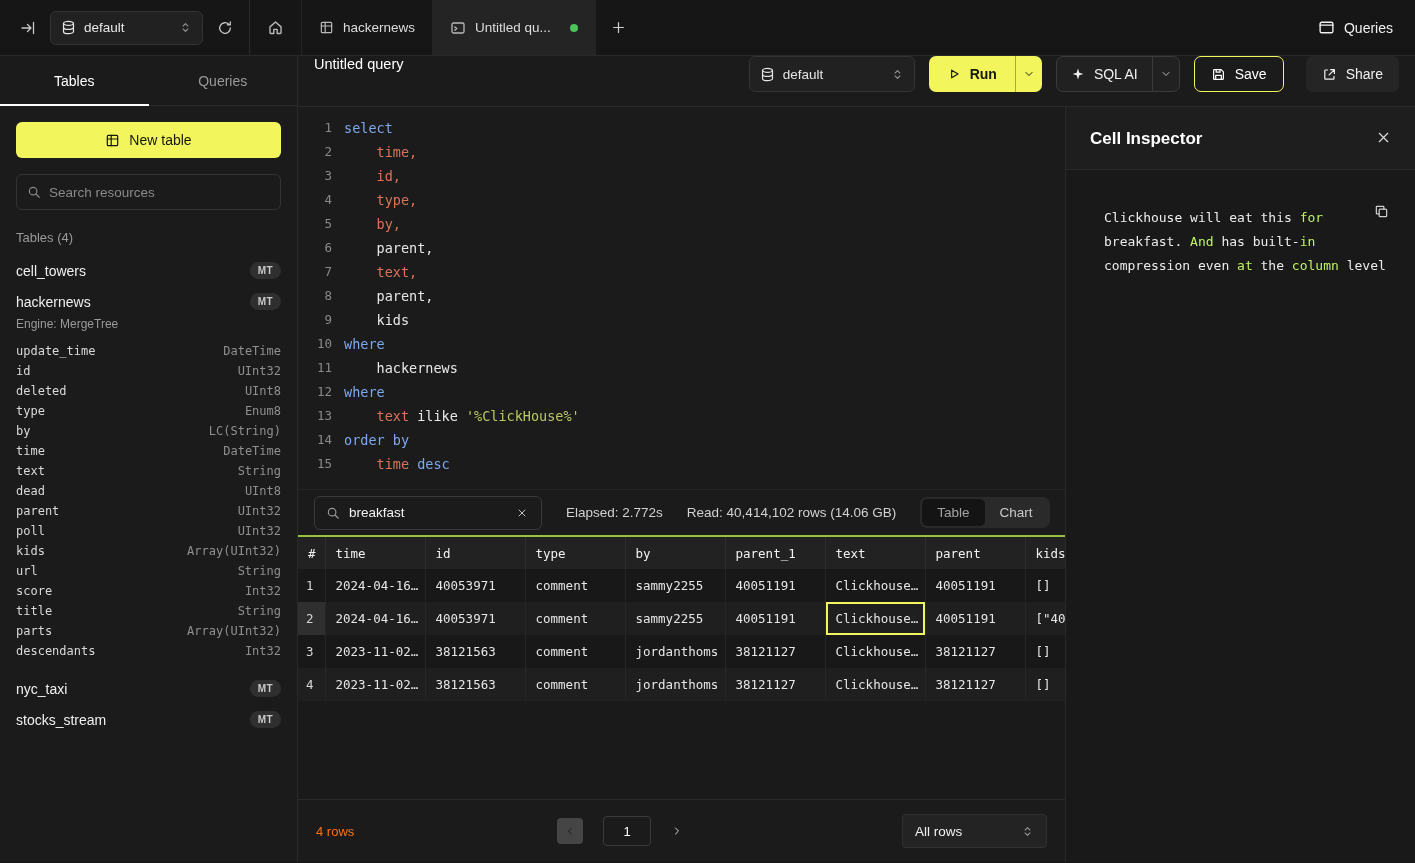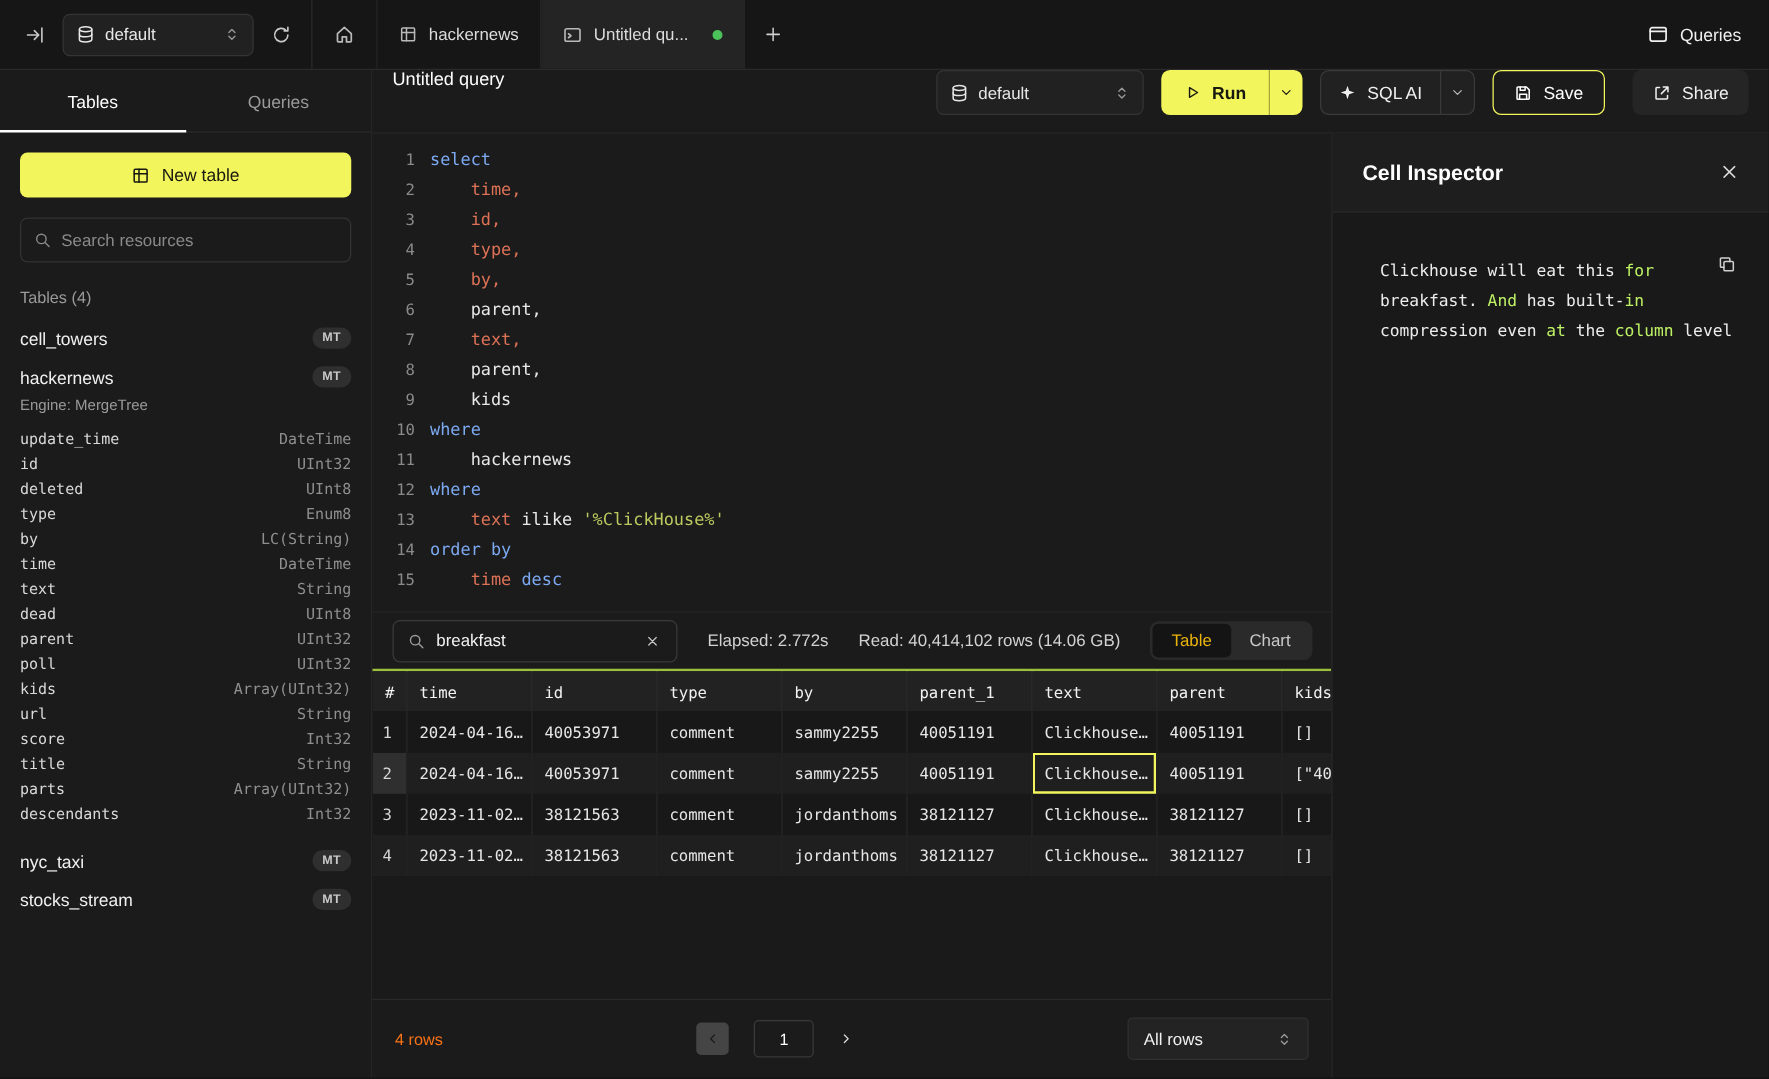--- a/index.html
+++ b/index.html
@@ -75,21 +75,21 @@
   .code{white-space:pre}
   .tk-k{color:#7ca9f2}.tk-c{color:#de7257}.tk-s{color:#bcc95f}.tk-p{color:#e8e8e8}
 
   
   .results-toolbar{height:46px;flex:none;display:flex;align-items:center;gap:24px;padding:0 16px;border-top:1px solid #262626}
   .result-search{width:228px;height:34px;border:1px solid #3a3a3a;border-radius:6px;display:flex;align-items:center;gap:9px;padding:0 11px;color:#9a9a9a;flex:none}
   .result-search input{flex:1;min-width:0;background:none;border:none;outline:none;color:#f2f2f2;font-size:13.5px;font-family:inherit}
   .stat{font-size:13.5px;color:#d2d2d2;white-space:nowrap}
   .segmented{margin-left:auto;display:flex;background:#2a2a2a;border-radius:7px;padding:2px}
   .seg{padding:6px 15px;border-radius:5px;font-size:13.5px;color:#c9c9c9;background:none;border:none;cursor:pointer}
-  .seg.active{background:#141414;color:#eab308}
+  .seg.active{background:#141414;color:#a3a3a3}
   .more-btn{color:#c9c9c9;background:none;border:none;font-size:16px;letter-spacing:2px;cursor:pointer;padding:0 4px}
 
   
   .results-table-wrap{border-top:2px solid #9cbf3e;flex:none}
   table{width:100%;border-collapse:collapse;table-layout:fixed;font-family:"DejaVu Sans Mono",monospace;font-size:12.5px}
   col.cw-num{width:27px}
   col.cw{width:100px}
   th{height:32px;background:#222;color:#f2f2f2;font-weight:400;text-align:left;padding:0 10px;border-right:1px solid #2e2e2e;overflow:hidden;white-space:nowrap;cursor:pointer}
   th:last-child,td:last-child{border-right:none}
   td{height:33px;padding:0 10px;border-right:1px solid #262626;color:#e6e6e6;overflow:hidden;white-space:nowrap;cursor:default}

